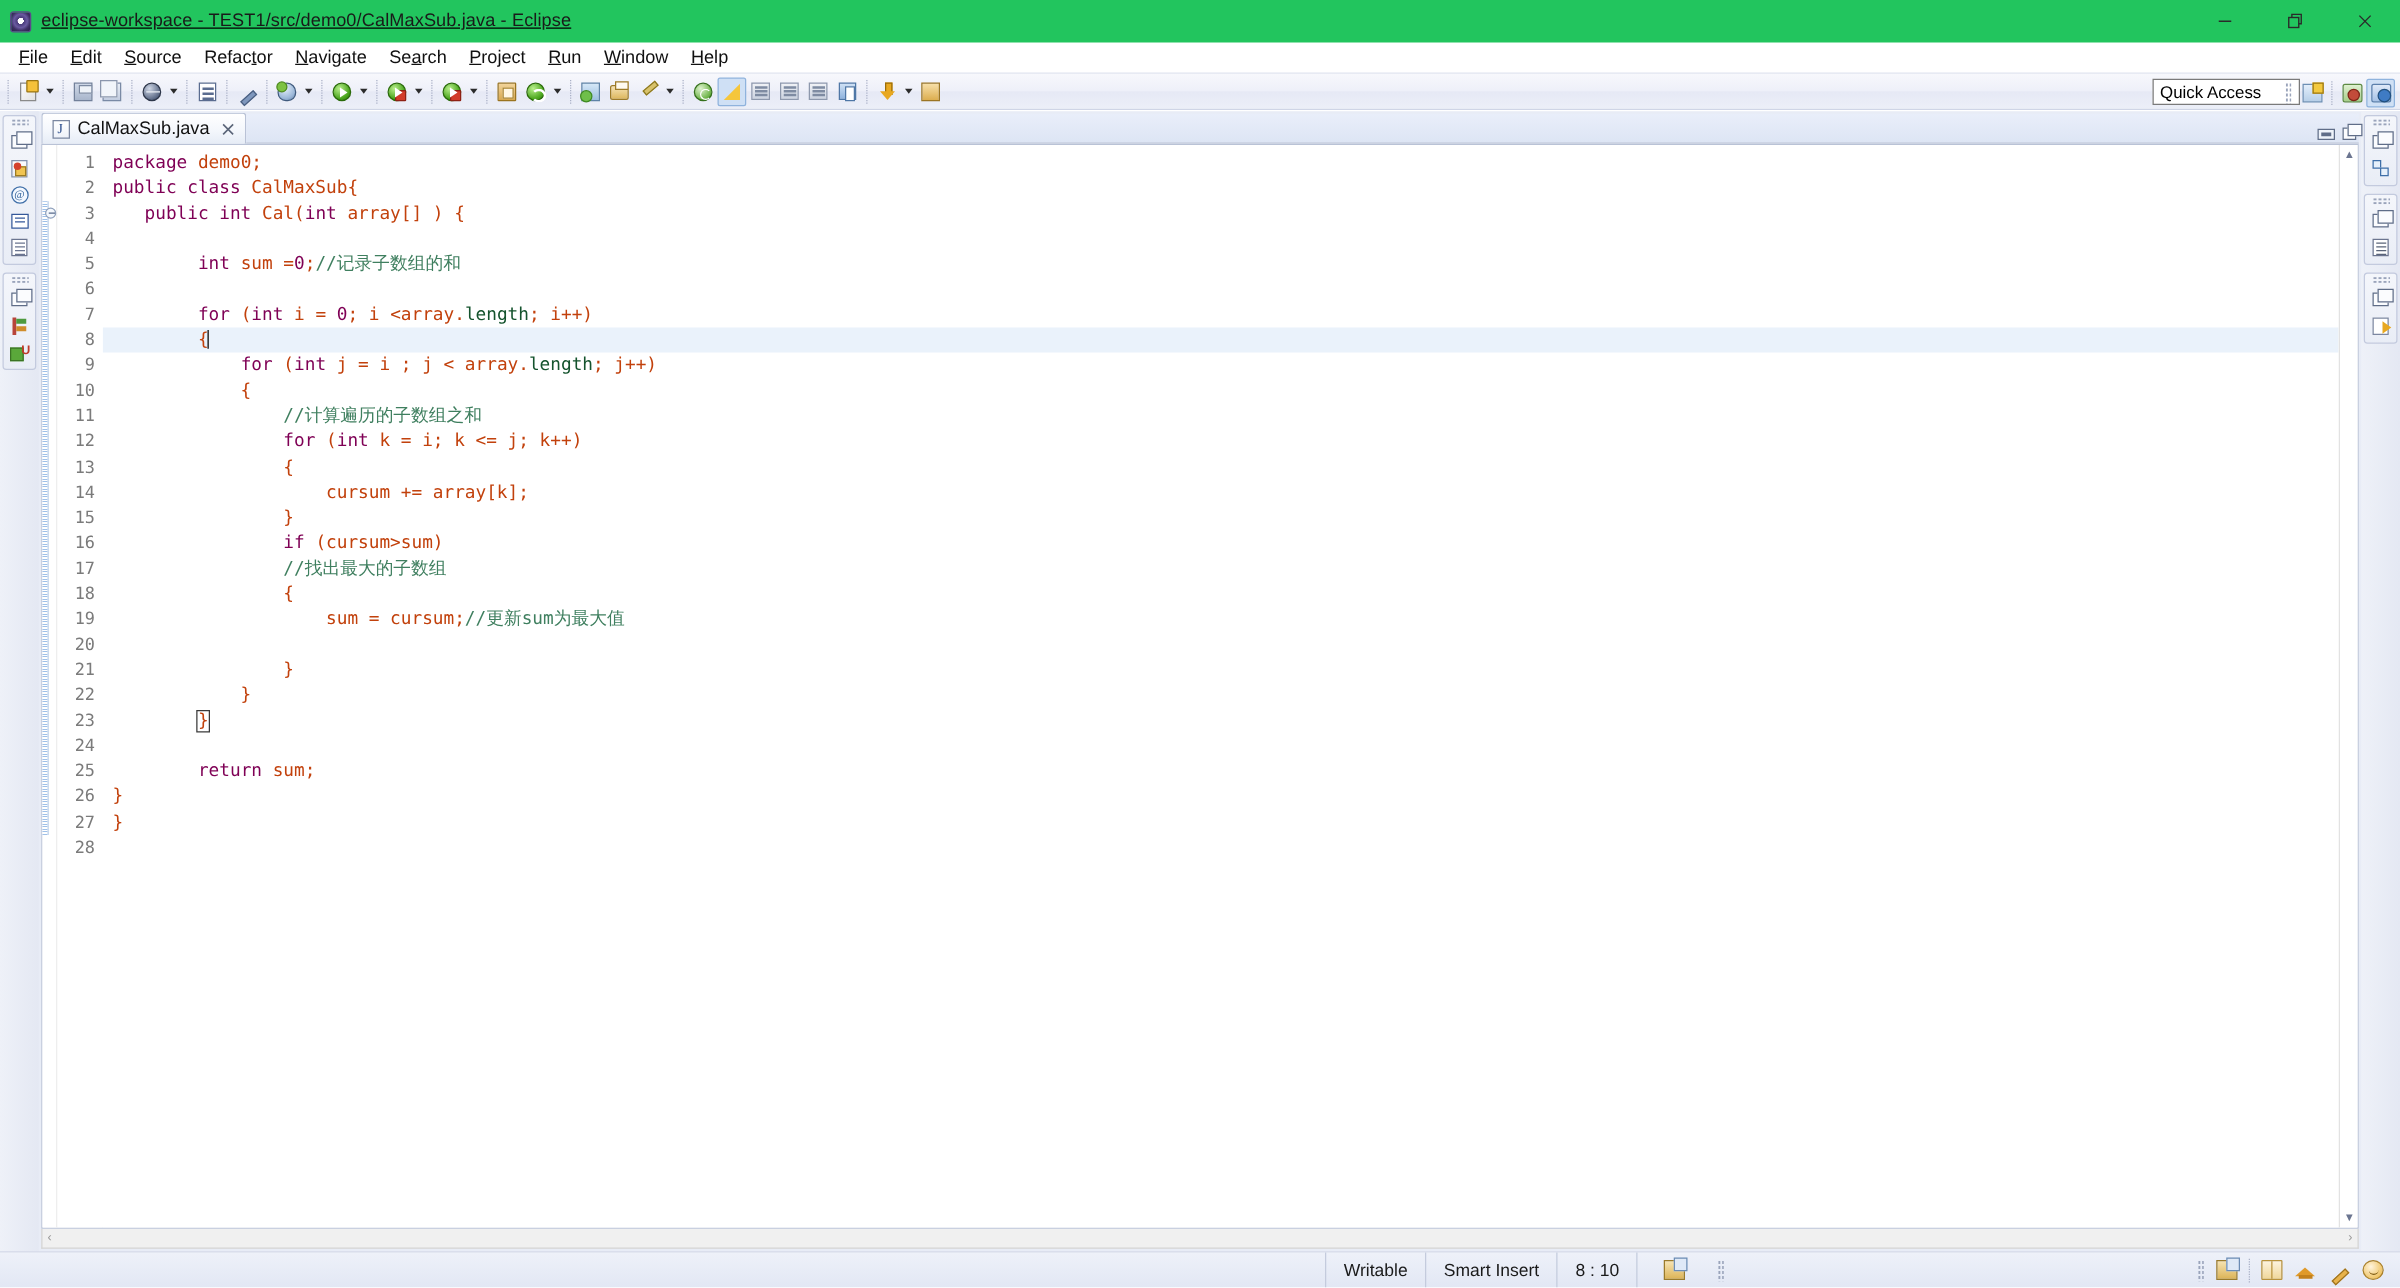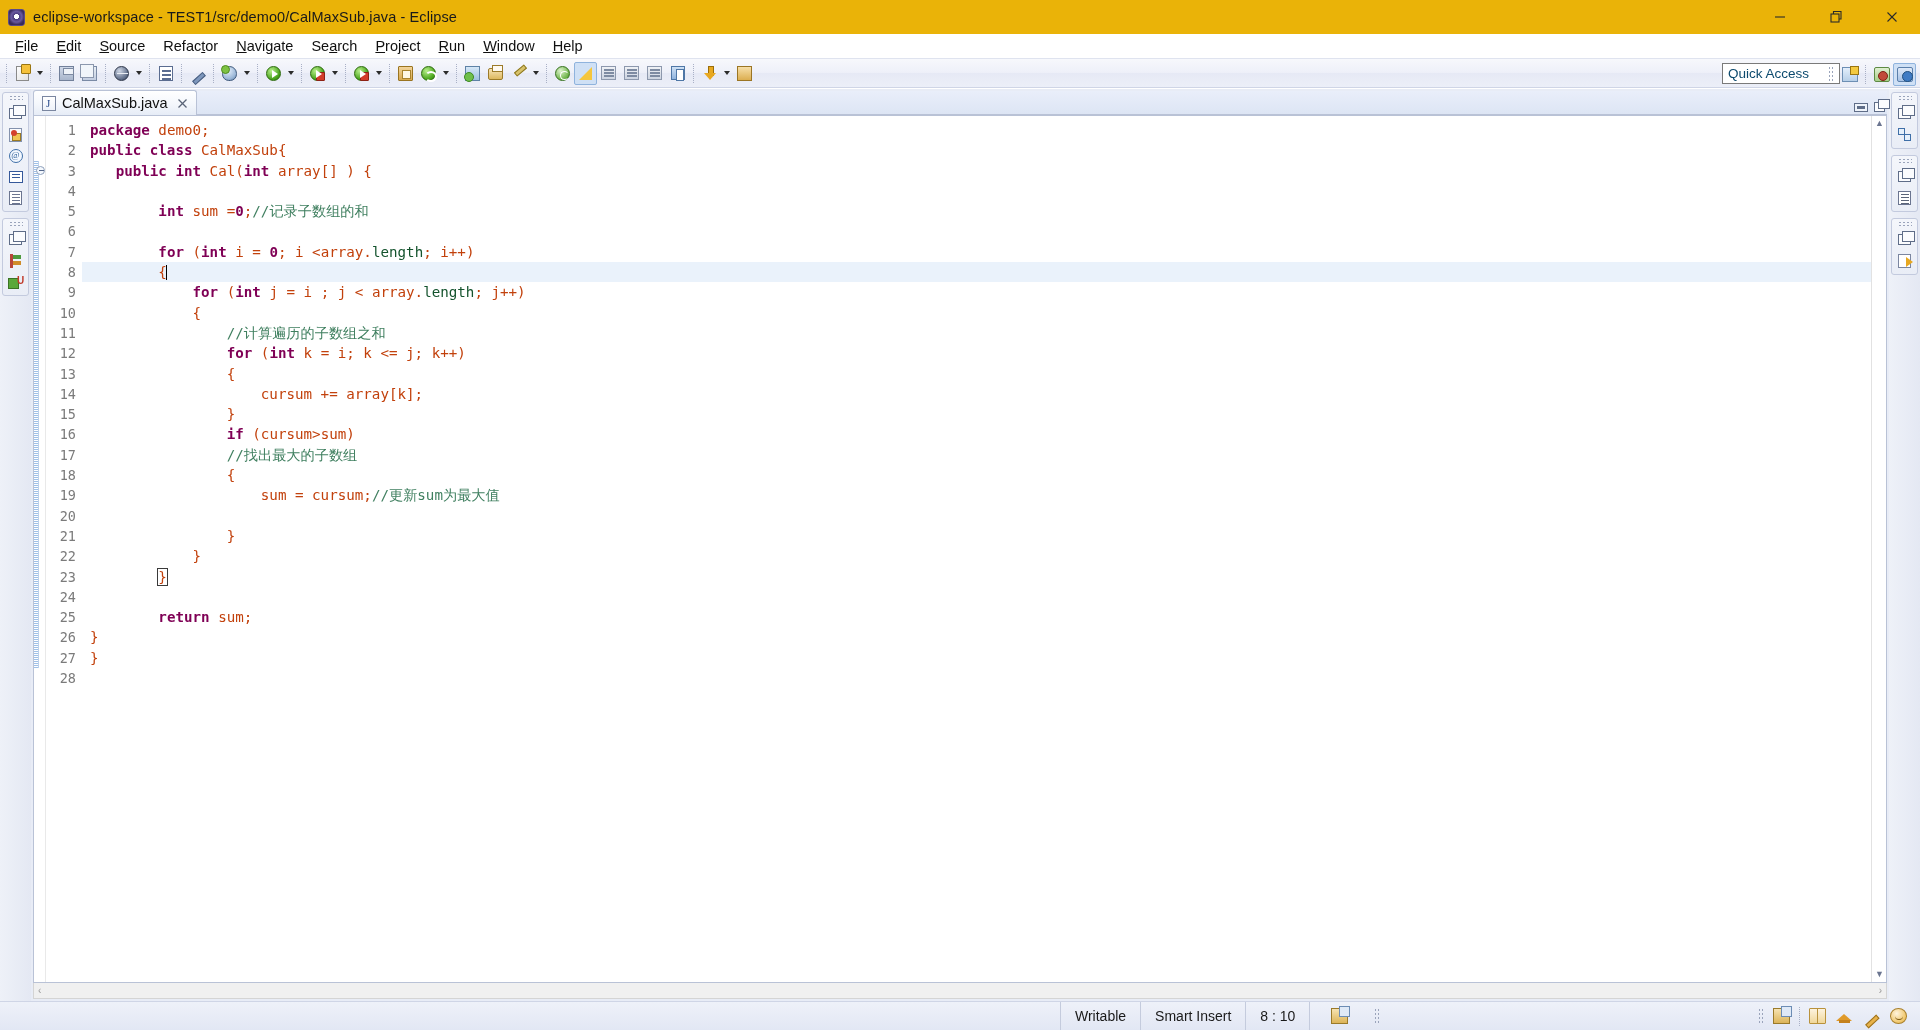--- a/index.html
+++ b/index.html
@@ -7,23 +7,24 @@
     width: 1920px; height: 1030px;
     font-family: "Liberation Sans", sans-serif;
     background: #ffffff;
     overflow: hidden;
   }
   body { position: relative; }
 
   
   #titlebar {
     height: 34px; width: 100%;
-    background: #eab308;
+    background: #22c55e;
     display: flex; align-items: center;
     position: relative;
+    text-decoration: underline;
   }
   #app-icon {
     width: 17px; height: 17px; margin-left: 8px; margin-right: 8px;
     border-radius: 3px;
     background: radial-gradient(circle at 50% 45%, #ffffff 0%, #ffffff 22%, #4a3a7a 23%, #6a5aa0 48%, #3d2f63 70%, #2b2048 100%);
     border: 1px solid #5b4a8a;
     flex: 0 0 auto;
   }
   #title-text {
     font-size: 14.5px; color: #1a1a1a; letter-spacing: 0.1px;
@@ -131,21 +132,21 @@
   .ic-javaper { width:16px;height:15px;background:linear-gradient(#dff0d0,#a7cf89);border:1px solid #5d8a43;border-radius:2px; }
   .ic-javaper::after{content:"";position:absolute;left:3px;top:3px;width:8px;height:8px;background:#c24b3a;border-radius:50%;border:1px solid #7d2417;}
   .ic-javaper2 { width:16px;height:15px;background:linear-gradient(#dfe9f8,#a6c2e6);border:1px solid #5b7fab;border-radius:2px; }
   .ic-javaper2::after{content:"";position:absolute;left:4px;top:3px;width:9px;height:9px;background:#3f7bc4;border-radius:50%;border:1px solid #21507f;}
 
   #quick-access {
     position: absolute; right: 80px; top: 4px;
     height: 21px; width: 118px;
     background: #ffffff; border: 1px solid #7a7a7a;
     display: flex; align-items: center; padding-left: 5px;
-    font-size: 13.5px; color: #0c4a6e;
+    font-size: 13.5px; color: #000000;
   }
   #tb-right-group {
     position: absolute; right: 4px; top: 3px;
     display: flex; align-items: center; height: 24px;
   }
 
   
   #main {
     position: absolute; top: 89px; left: 0; right: 0; bottom: 29px;
     display: flex;
@@ -287,21 +288,21 @@
   }
   .code-line {
     height: 20.3px; line-height: 20.3px;
     font-family: "DejaVu Sans Mono", monospace;
     font-size: 14.2px;
     white-space: pre;
     padding-left: 8px;
     color: #000000;
   }
   .code-line.cur { background: #eaf2fb; }
-  .kw { color: #7f0055; font-weight: bold; }
+  .kw { color: #7f0055; font-weight: normal; }
   .cm { color: #3f7f5f; }
   .fld { color: #14532d; }
   .pln { color: #c2410c; }
   .caret {
     display: inline-block; width: 1px; height: 15px;
     background: #000; vertical-align: -3px;
     margin: 0 -1px;
   }
   .brk-match {
     outline: 1px solid #3a3a3a; outline-offset: 0px;

